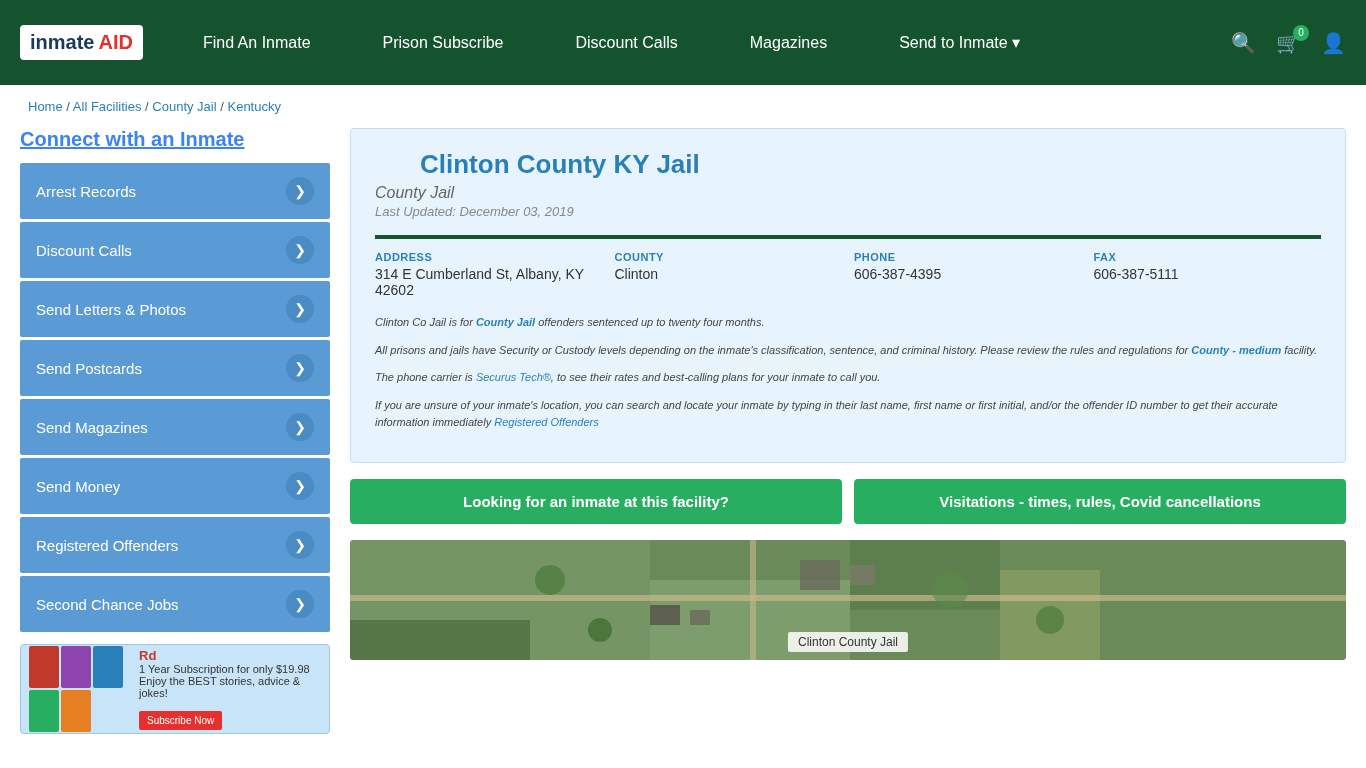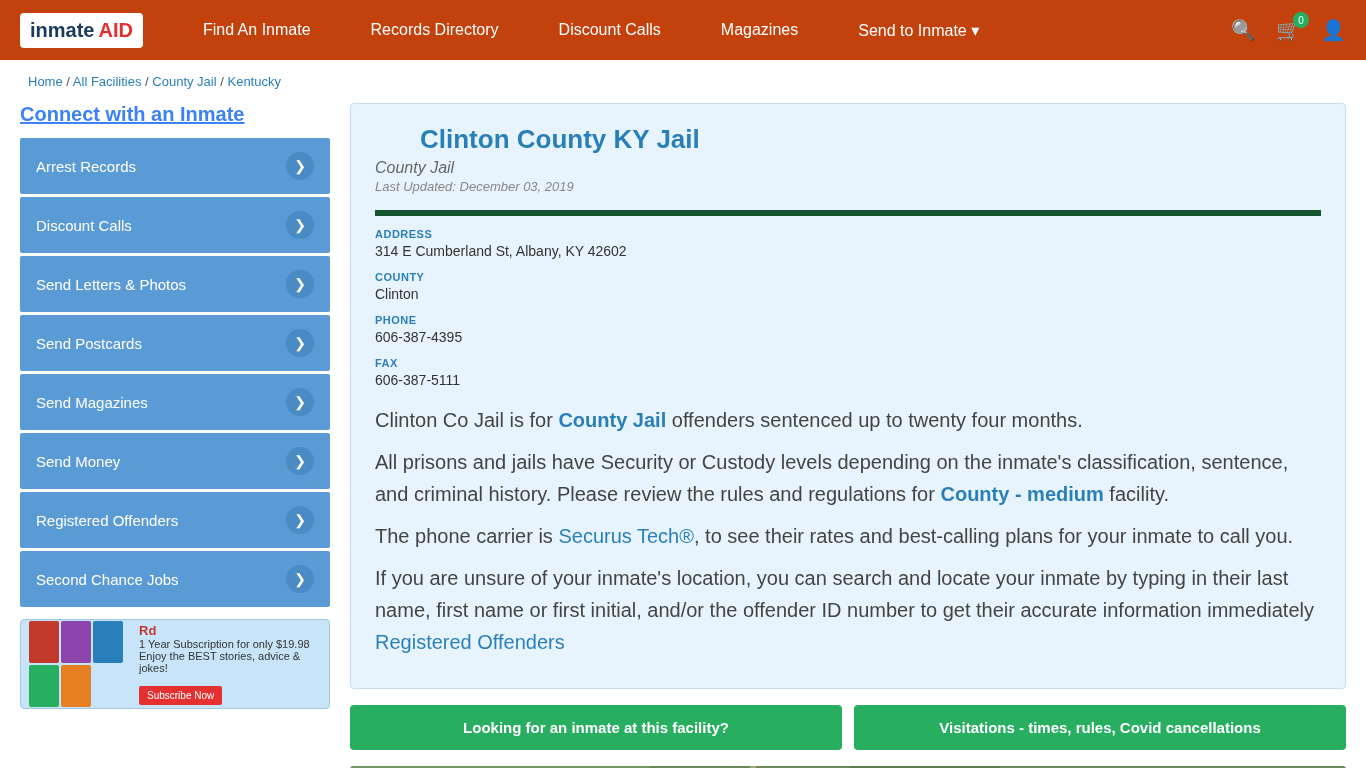--- a/index.html
+++ b/index.html
@@ -1,24 +1,24 @@
 <!DOCTYPE html>
 <html><head>
   <meta charset="utf-8">
   <style>
     * { margin: 0; padding: 0; box-sizing: border-box; }
     body { font-family: Arial, sans-serif; font-size: 14px; color: #333; background: #fff; width: 1366px; }
 
     
     .header {
-      background: #c2410c;
+      background: #14532d;
       display: flex;
       align-items: center;
       padding: 0 20px;
-      height: 60px;
+      height: 85px;
     }
     .logo-area {
       display: flex;
       align-items: center;
       margin-right: 30px;
     }
     .logo-box {
       background: #fff;
       border-radius: 4px;
       padding: 6px 10px;
@@ -33,21 +33,21 @@
     }
     .logo-aid {
       color: #e63030;
       font-weight: bold;
       font-size: 20px;
     }
     .nav {
       display: flex;
       align-items: flex-start;
       flex: 1;
-      gap: 0;
+      gap: 12px;
     }
     .nav-item {
       color: #fff;
       text-decoration: none;
       font-size: 16px;
       padding: 0 30px;
       height: 76px;
       display: flex;
       align-items: center;
       cursor: pointer;
@@ -204,42 +204,43 @@
       margin-bottom: 2px;
     }
     .facility-updated {
       font-size: 13px;
       font-style: italic;
       color: #888;
       margin-bottom: 16px;
     }
     .facility-info-grid {
       display: grid;
-      grid-template-columns: 1fr;
-      border-top: 6px solid #14532d;
+      grid-template-columns: 1fr 1fr 1fr 1fr;
+      border-top: 4px solid #14532d;
       padding-top: 12px;
       gap: 12px;
     }
     .info-block {}
     .info-label {
       font-size: 11px;
       font-weight: bold;
       color: #2980b9;
       letter-spacing: 0.5px;
       margin-bottom: 3px;
     }
     .info-value {
       font-size: 14px;
       color: #333;
     }
     .facility-description {
       margin-top: 16px;
       line-height: 1.6;
-      font-size: 20px;
+      font-size: 11px;
       color: #444;
+      font-style: italic;
     }
     .facility-description p { margin-bottom: 10px; }
     .facility-description a { color: #2980b9; text-decoration: none; }
     .facility-description .bold-link { font-weight: bold; }
 
     
     .action-buttons {
       display: flex;
       gap: 12px;
       margin-bottom: 16px;
@@ -291,21 +292,21 @@
 
 <header class="header">
   <div class="logo-area">
     <div class="logo-box">
       <span class="logo-text">inmate</span>
       <span class="logo-aid">AID</span>
     </div>
   </div>
   <nav class="nav">
     <a class="nav-item">Find An Inmate</a>
-    <a class="nav-item">Records Directory</a>
+    <a class="nav-item">Prison Subscribe</a>
     <a class="nav-item">Discount Calls</a>
     <a class="nav-item">Magazines</a>
     <a class="nav-item">Send to Inmate ▾</a>
   </nav>
   <div class="header-icons">
     <span class="header-icon">🔍</span>
     <span class="header-icon">
       🛒
       <span class="cart-badge">0</span>
     </span>

